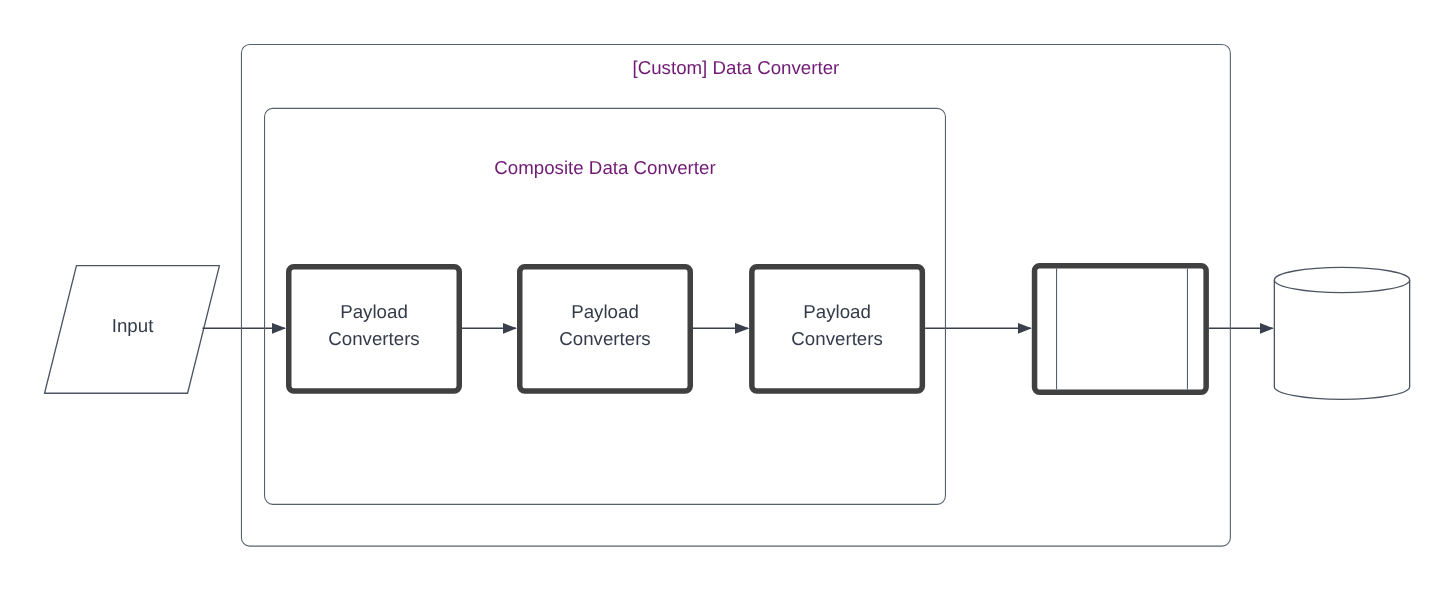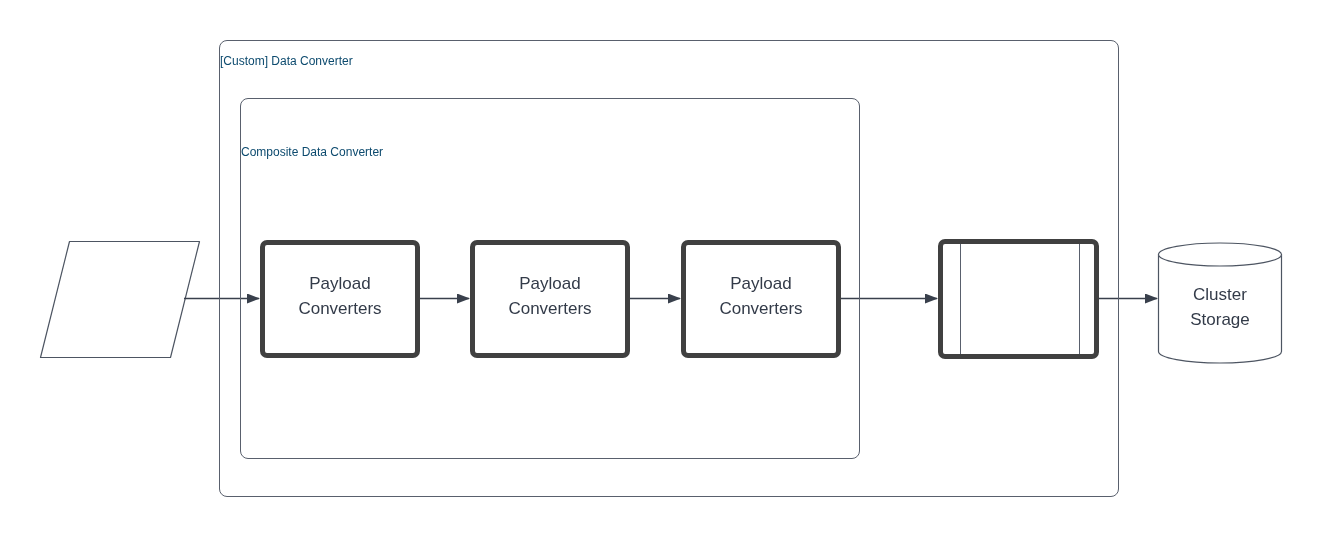--- a/index.html
+++ b/index.html
@@ -26,23 +26,24 @@
     position: absolute;
     border: 1px solid #59606d;
     border-radius: 8px;
     background: transparent;
     box-sizing: border-box;
   }
   .container-outer { left: 219px; top: 40px; width: 900px; height: 457px; }
   .container-inner { left: 240px; top: 98px; width: 620px; height: 361px; }
   .container-title {
     width: 100%;
-    font-size: 12px;
+    text-align: center;
+    font-size: 17px;
     line-height: 25px;
-    color: #0c4a6e;
+    color: #701a75;
   }
   .container-outer .container-title { padding-top: 8px; }
   .container-inner .container-title { padding-top: 41px; }
   .node {
     position: absolute;
     border: 5px solid #404040;
     border-radius: 7px;
     background: #ffffff;
     box-sizing: border-box;
     display: flex;
@@ -121,18 +122,18 @@
   </div>
   <div class="node proc proc-3">
     <div class="node-label w120">Payload Converters</div>
   </div>
 
   <div class="node codec">
     <div class="codec-rule codec-rule-left"></div>
     <div class="codec-rule codec-rule-right"></div>
   </div>
 
+  <div class="float-label input-label">
+    <div class="node-label w90">Input</div>
+  </div>
 
-  <div class="float-label storage-label">
-    <div class="node-label w90">Cluster Storage</div>
-  </div>
 
 </div>
 
 </body></html>

